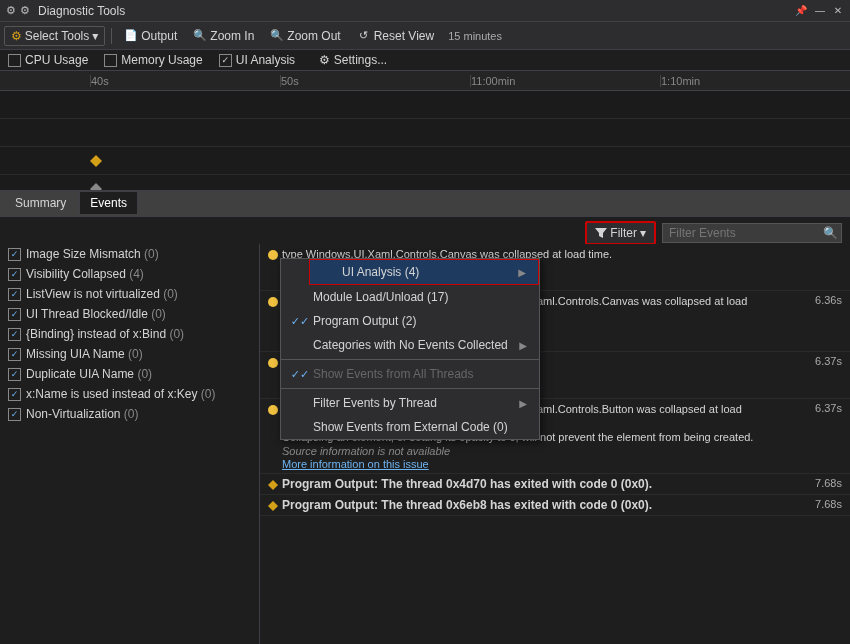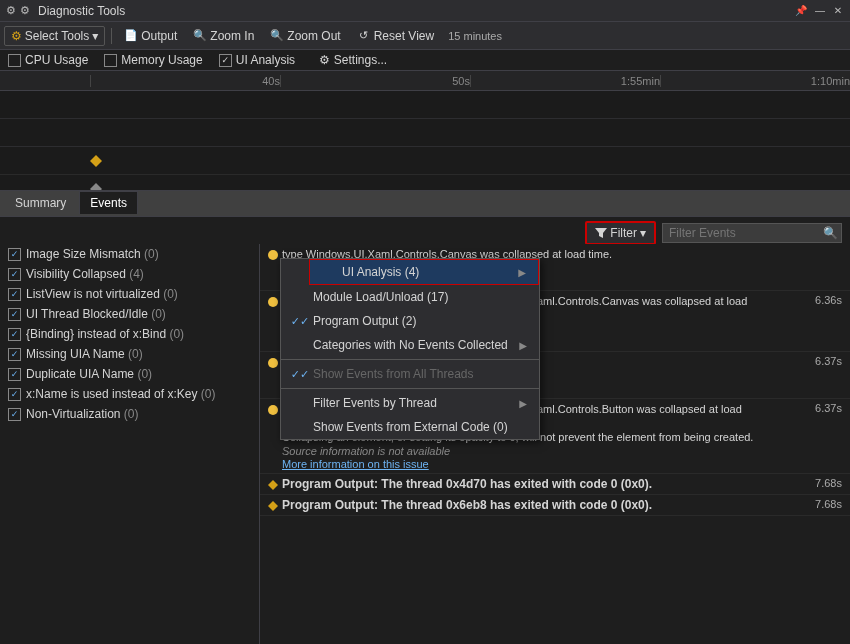--- a/index.html
+++ b/index.html
@@ -153,21 +153,21 @@
       height: 20px;
       background: #252526;
       border-bottom: 1px solid #3f3f46;
       padding-left: 90px;
       position: relative;
     }
     .ruler-tick {
       flex: 1;
       font-size: 11px;
       color: #888;
-      text-align: right;
+      text-align: left;
       border-left: 1px solid #444;
       padding-left: 0;
     }
     .timeline-row {
       display: flex;
       align-items: center;
       height: 28px;
       border-bottom: 1px solid #2d2d30;
     }
     .timeline-row-label {
@@ -473,21 +473,21 @@
   <div class="settings-btn">
     <span>⚙</span>
     <span>Settings...</span>
   </div>
 </div>
 
 <div class="timeline-area">
   <div class="timeline-ruler">
     <div class="ruler-tick">40s</div>
     <div class="ruler-tick">50s</div>
-    <div class="ruler-tick">1:55min</div>
+    <div class="ruler-tick">11:00min</div>
     <div class="ruler-tick">1:10min</div>
   </div>
   <div class="timeline-row">
     <div class="timeline-row-label"></div>
     <div class="timeline-row-content"></div>
   </div>
   <div class="timeline-row">
     <div class="timeline-row-label"></div>
     <div class="timeline-row-content"></div>
   </div>

